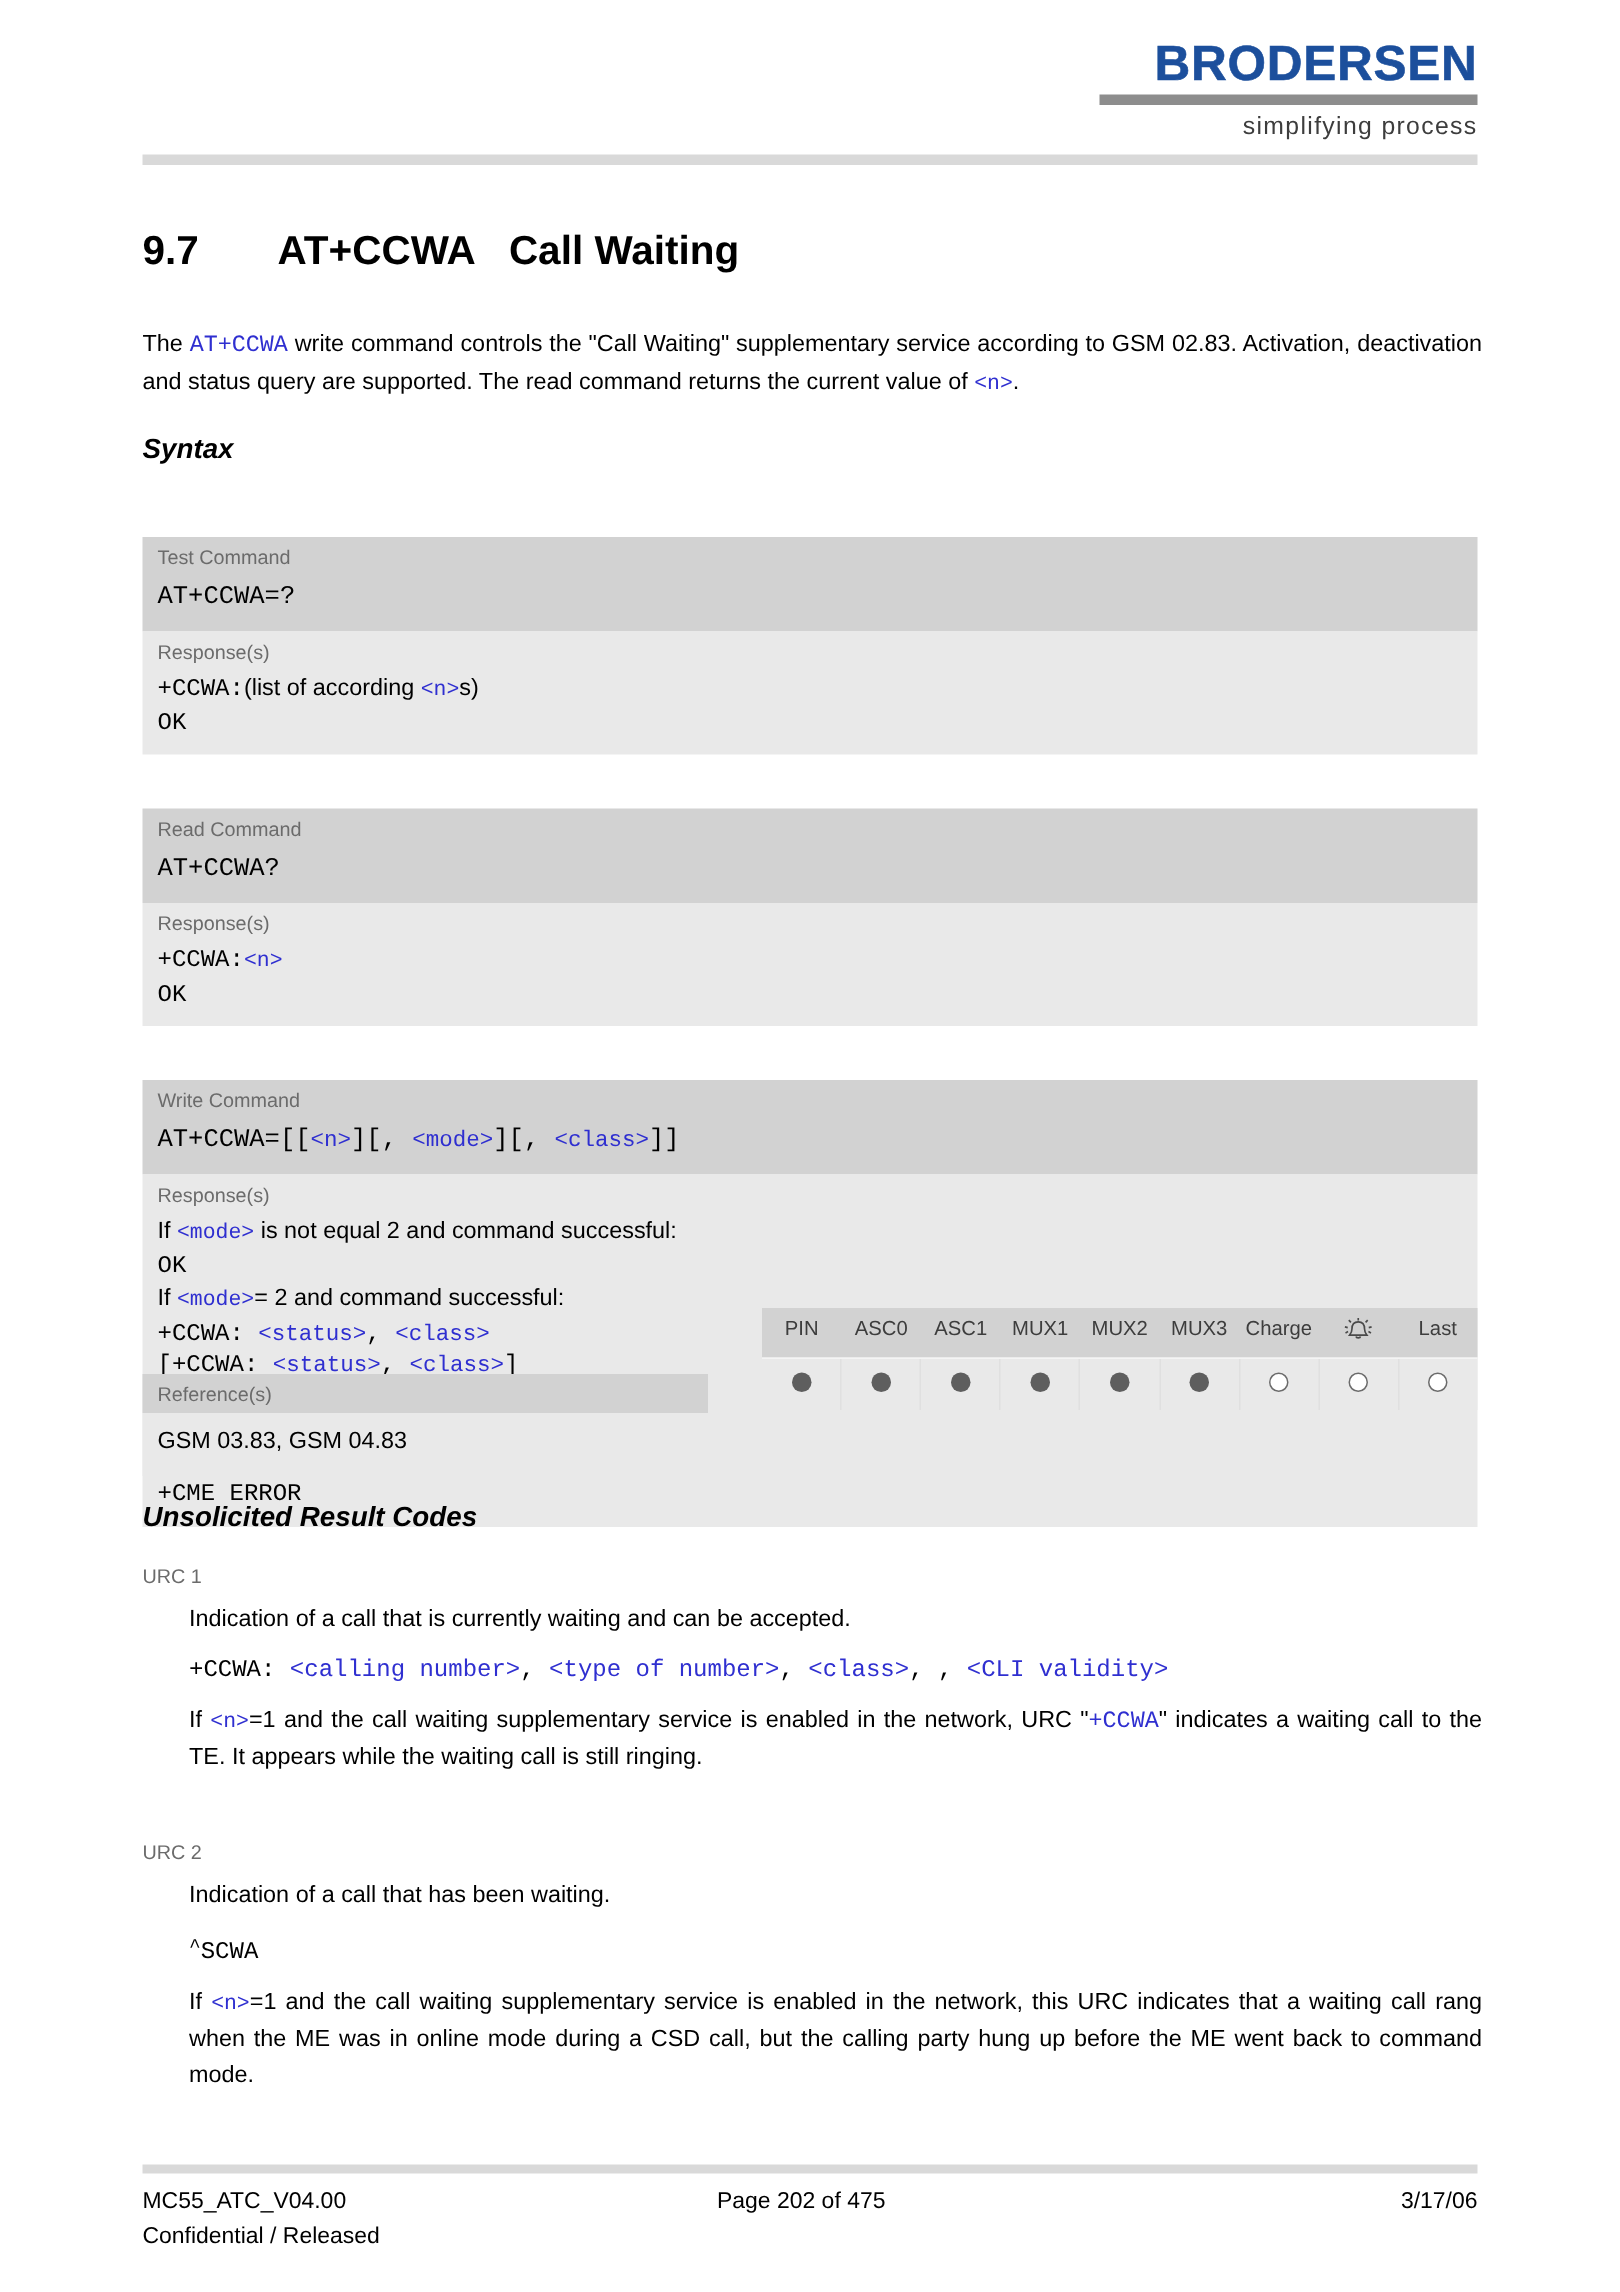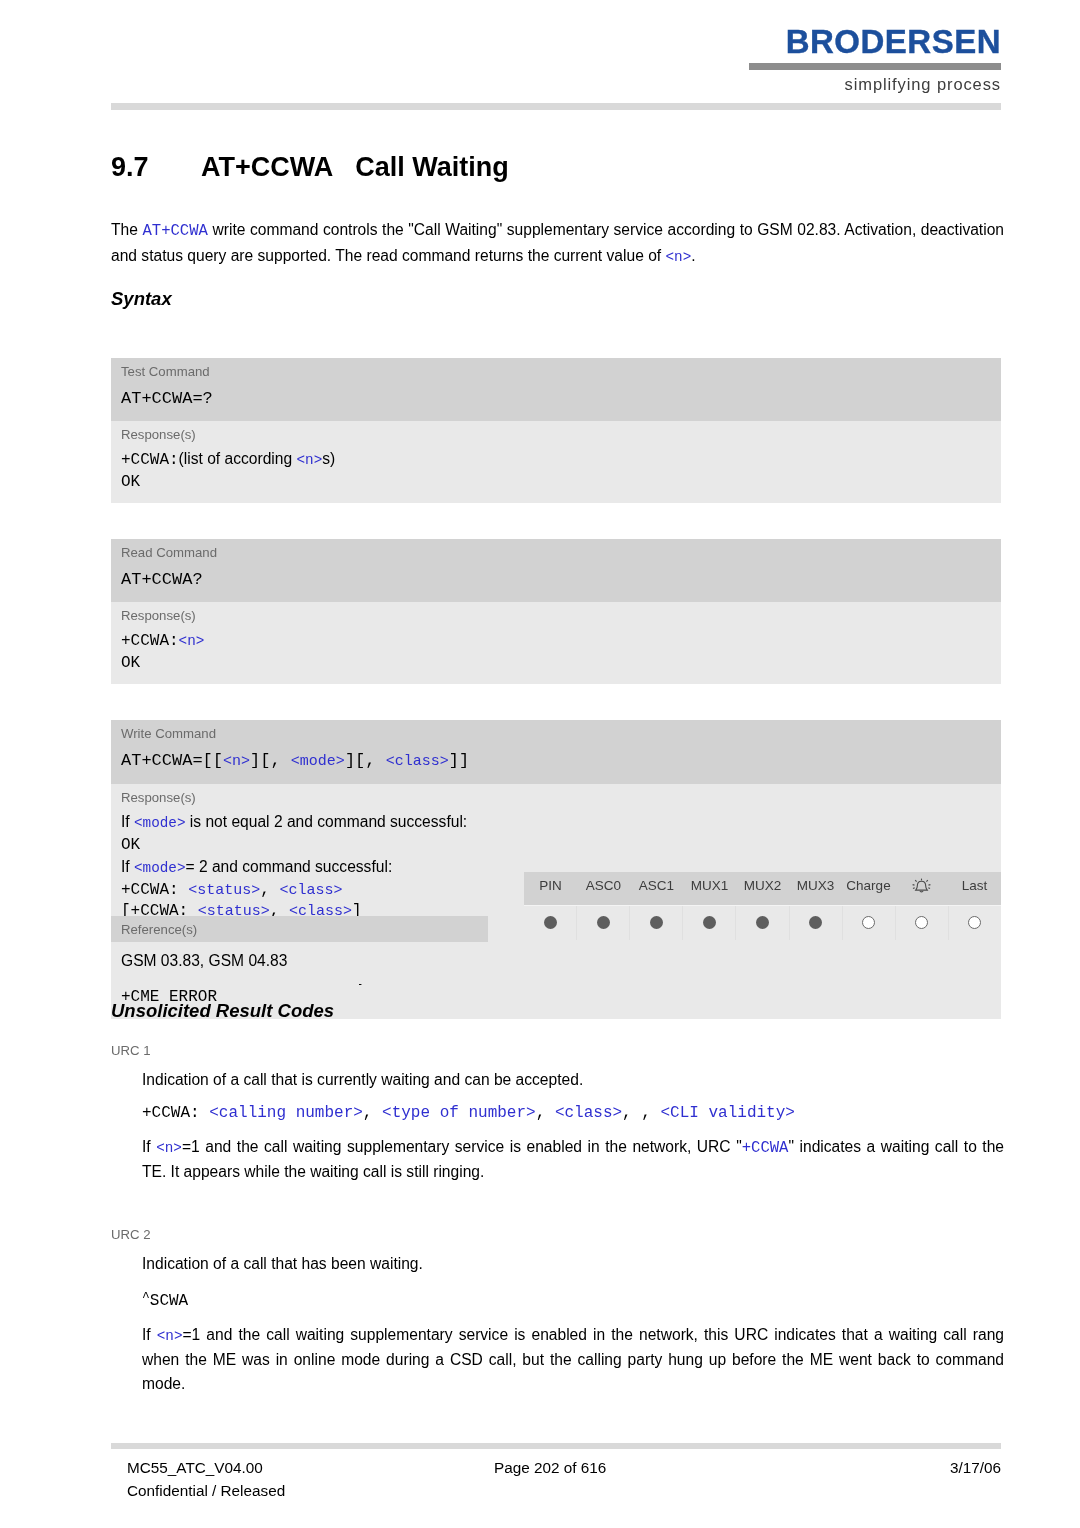--- a/index.html
+++ b/index.html
@@ -10,21 +10,21 @@
   body {
     width: 1080px;
     height: 1528px;
     position: relative;
     font-family: "Liberation Sans", sans-serif;
     color: #000000;
     overflow: hidden;
   }
   .page {
     position: absolute;
-    left: 16px; top: 0;
+    left: 0; top: 0;
     width: 936px;
     height: 1528px;
   }
 
   
   .header {
     position: absolute;
     left: 95px; top: 24px;
     width: 890px;
     height: 72px;
@@ -249,21 +249,21 @@
     background: #d9d9d9;
   }
   .footer {
     position: absolute;
     left: 95px; top: 1456px;
     width: 890px;
     font-size: 15.3px;
     color: #000;
   }
   .f-row { position: relative; height: 23px; line-height: 23px; }
-  .f-left  { position: absolute; left: 0; margin-left: 16px; }
+  .f-left  { position: absolute; left: 0; }
   .f-mid   { position: absolute; left: 383px; }
   .f-right { position: absolute; right: 0; }
 </style>
 </head>
 <body>
 
 <div class="page">
 
   <div class="header">
     <div class="logo-wrap">
@@ -395,21 +395,21 @@
       <div class="urc-text" style="padding-top:9px">Indication of a call that has been waiting.</div>
       <div class="urc-code black" style="padding-top:10px; color:#000"><span class="sup-caret">^</span><span>SCWA</span></div>
       <div class="urc-para" style="padding-top:10px; width:862px"><span>If </span><span class="param">&lt;n&gt;</span><span>=1 and the call waiting supplementary service is enabled in the network, this URC indicates that a waiting call rang when the ME was in online mode during a CSD call, but the calling party hung up before the ME went back to command mode.</span></div>
     </div>
   </div>
 
   <div class="footer-rule"></div>
   <div class="footer">
     <div class="f-row">
       <span class="f-left">MC55_ATC_V04.00</span>
-      <span class="f-mid">Page 202 of 616</span>
+      <span class="f-mid">Page 202 of 475</span>
       <span class="f-right">3/17/06</span>
     </div>
     <div class="f-row">
       <span class="f-left">Confidential / Released</span>
     </div>
   </div>
 
 </div>
 
 </body></html>

